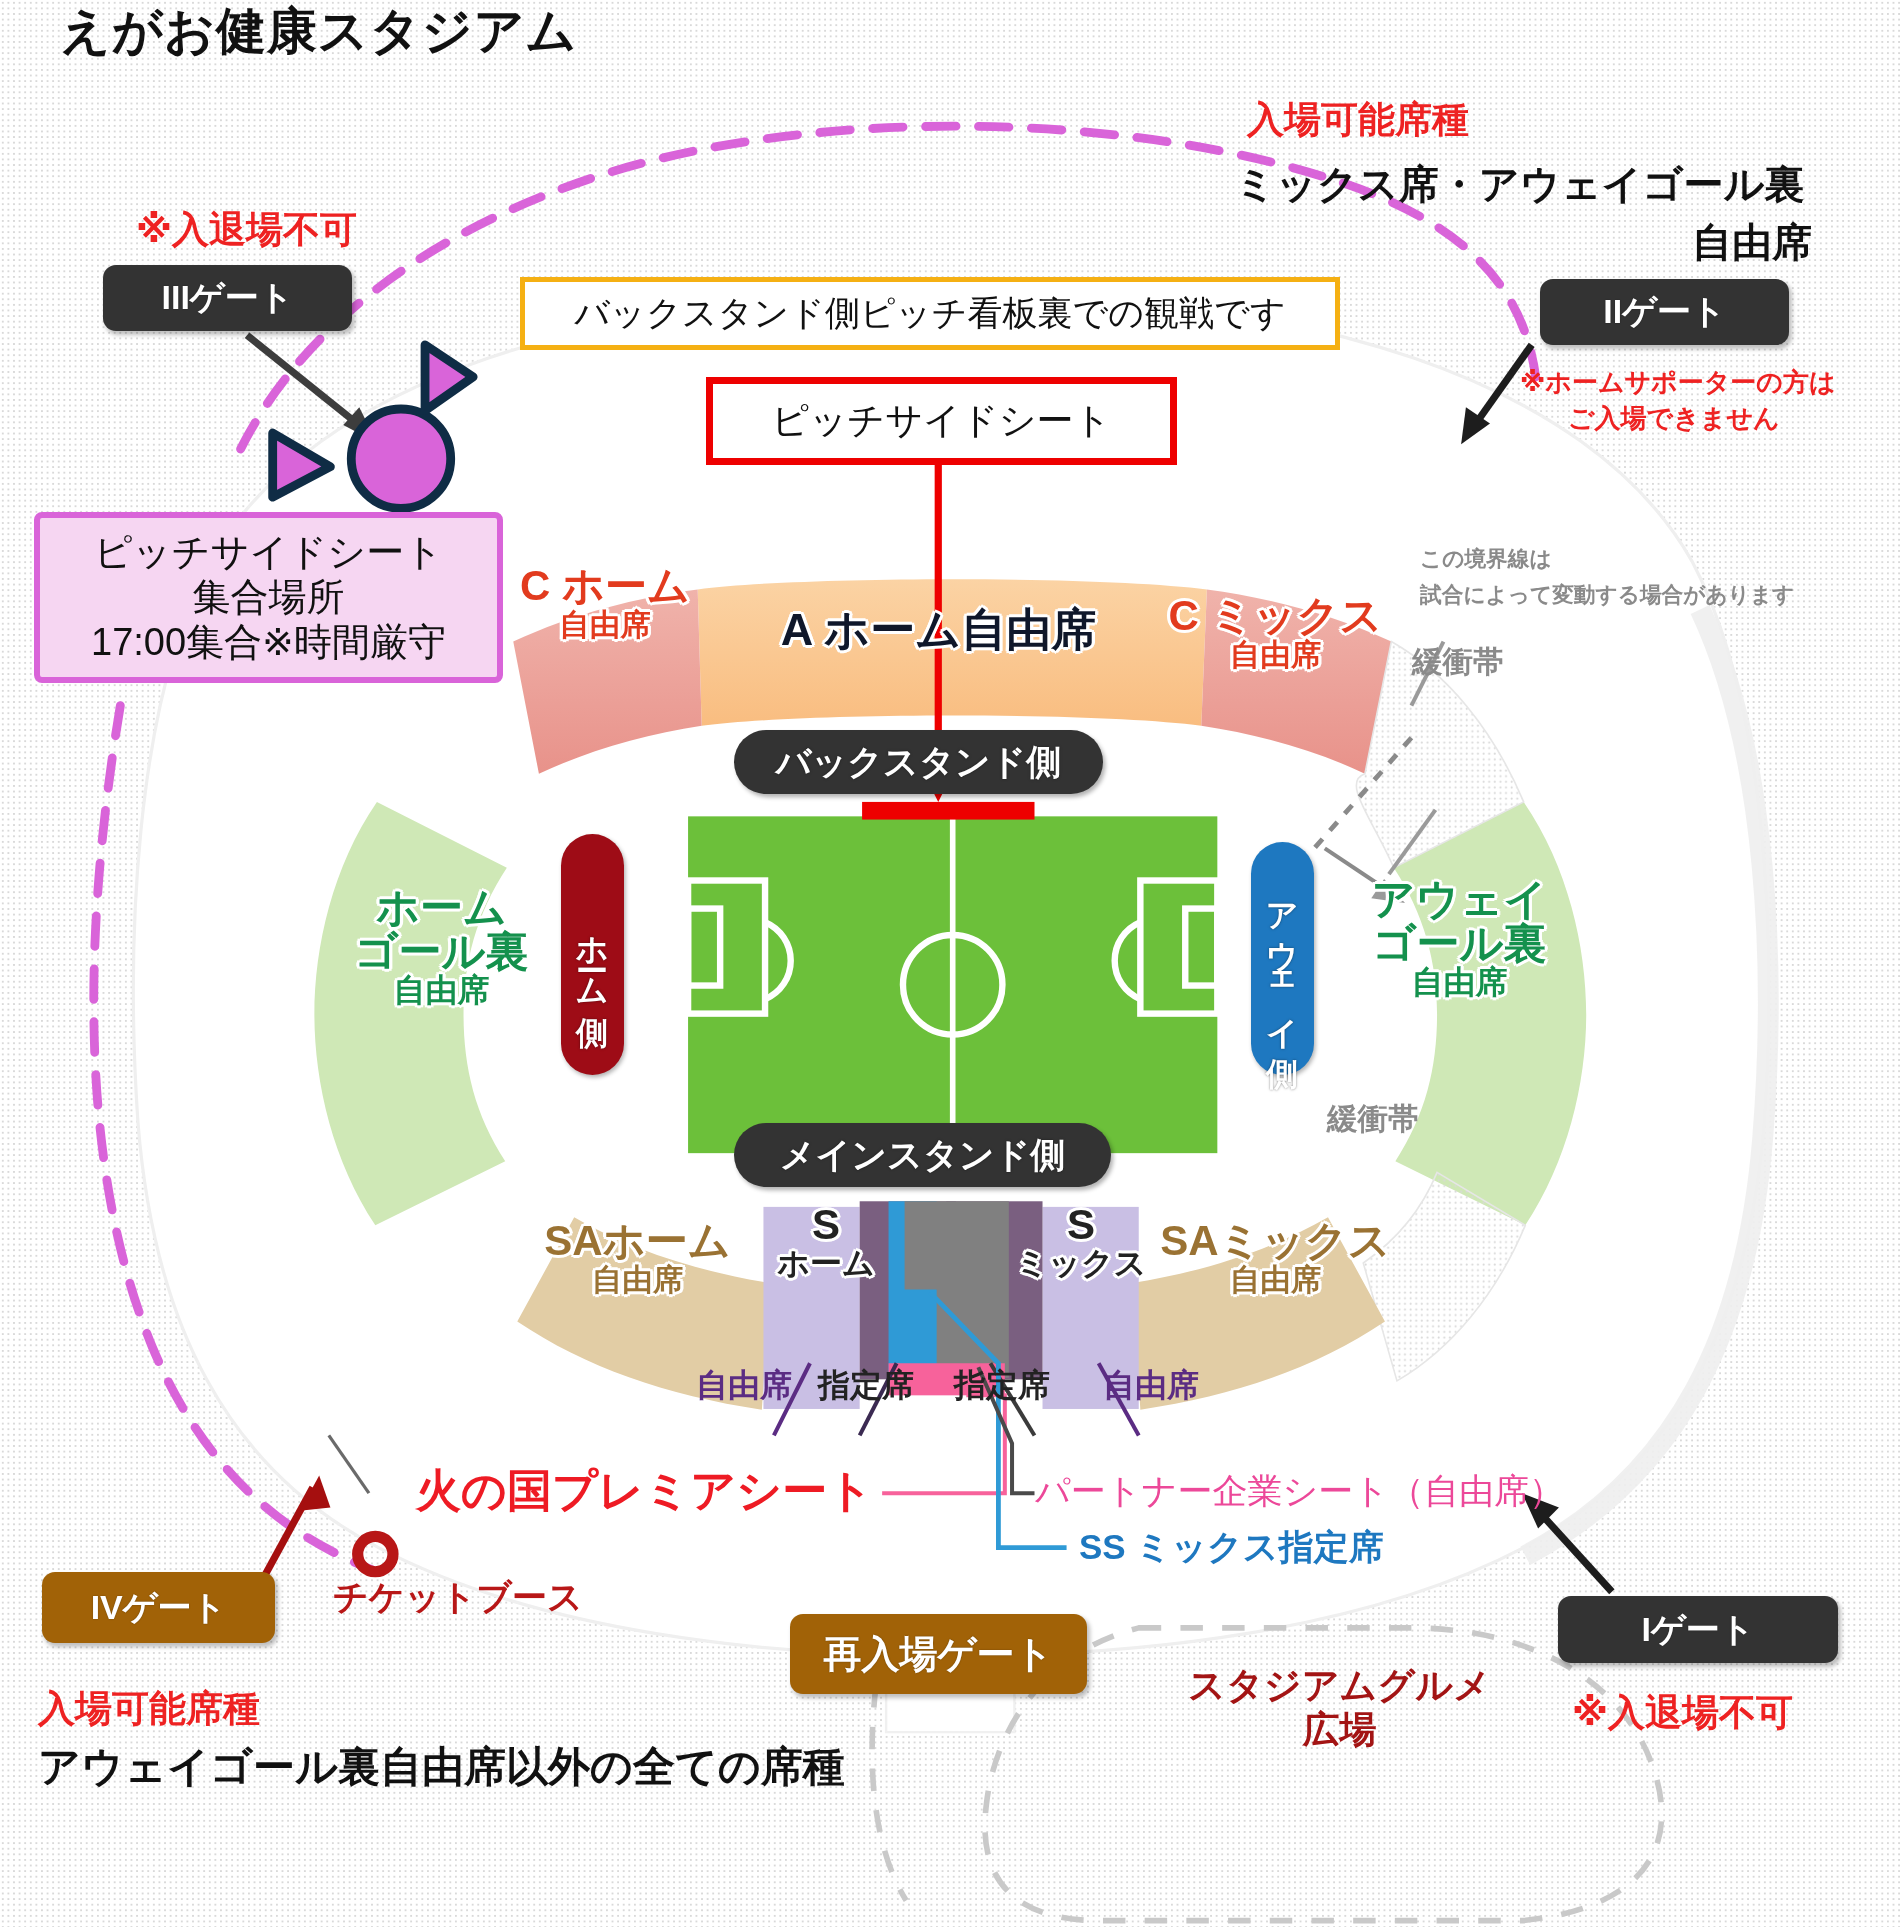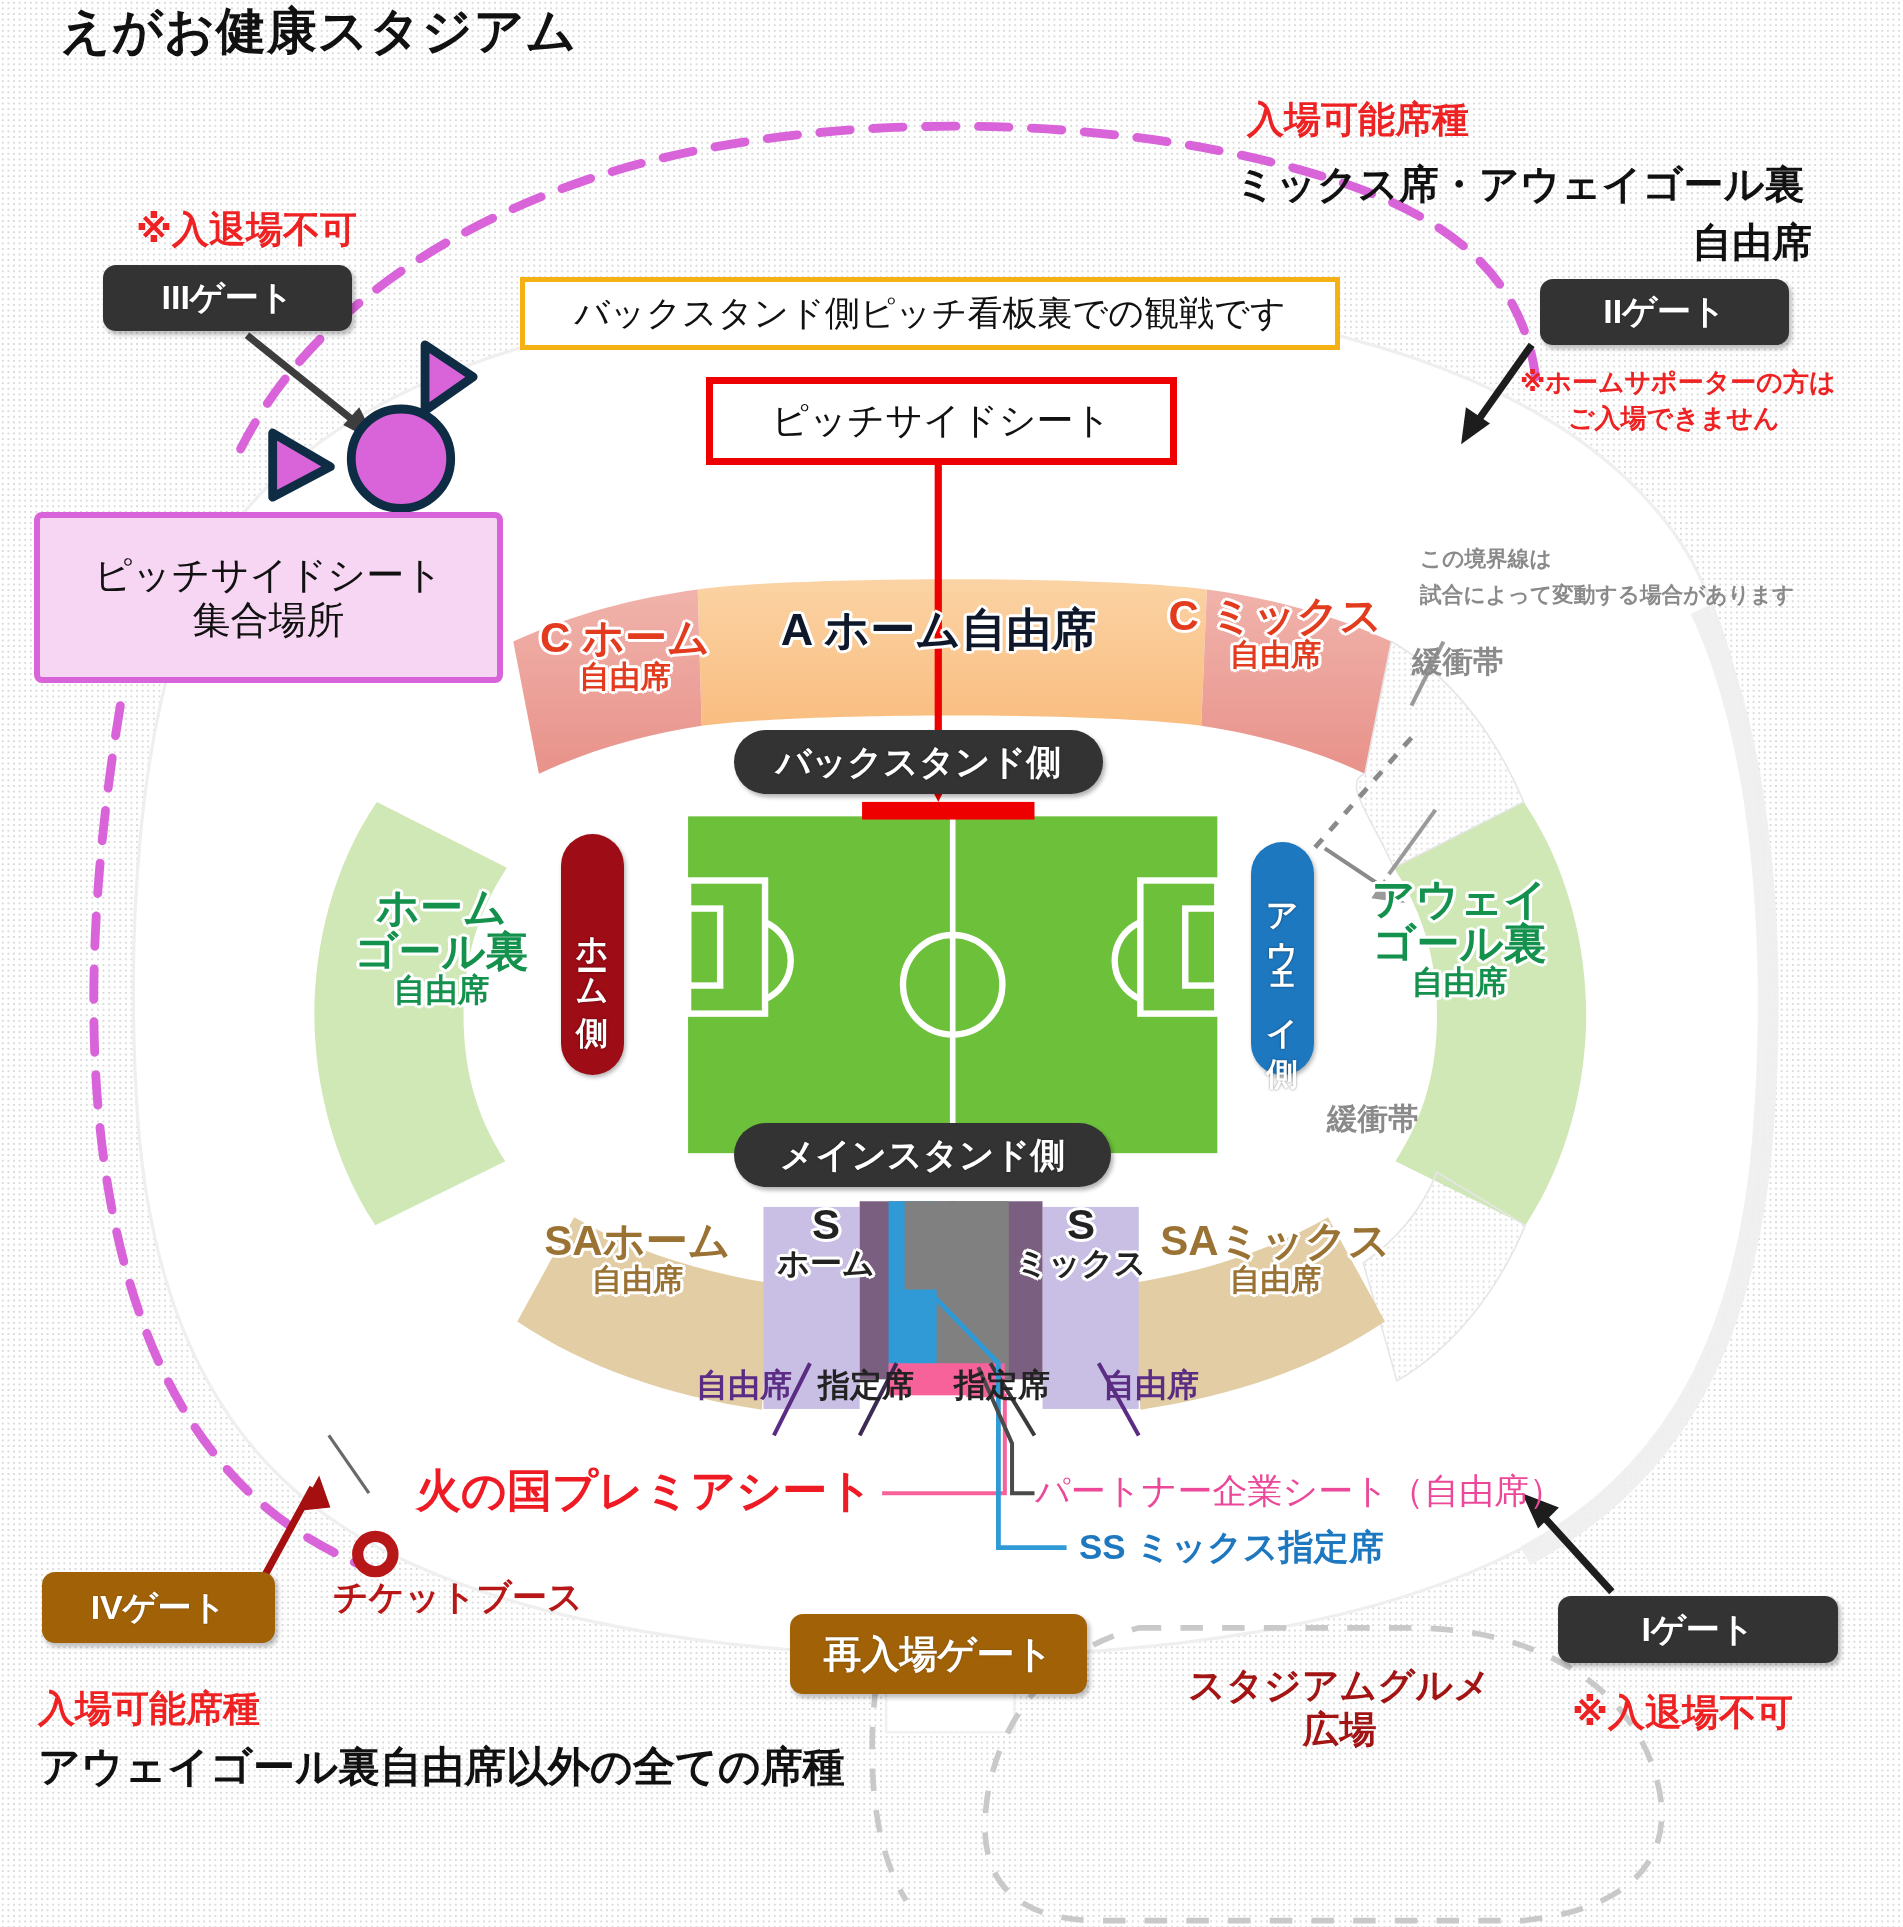--- a/index.html
+++ b/index.html
@@ -266,23 +266,24 @@
   <span>バックスタンド側ピッチ看板裏での観戦です</span>
 </div>
 
 <div class="abs" id="pitchside-callout">
   <span>ピッチサイドシート</span>
 </div>
 
 <div class="abs" id="meeting-box">
   <div>ピッチサイドシート</div>
   <div>集合場所</div>
-</div>
-
-<div class="abs zone-label c-red" style="left:513px;top:616px;width:184px;margin-left:20px;">
+  <div>17:00集合※時間厳守</div>
+</div>
+
+<div class="abs zone-label c-red" style="left:513px;top:564px;width:184px;">
   <span class="big" style="font-size:42px;">C ホーム</span>
   <span class="sub" style="font-size:30.5px;">自由席</span>
 </div>
 
 <div class="abs zone-label c-orange" style="left:714px;top:606px;width:449px;">
   <span class="big" style="font-size:45px;">A ホーム自由席</span>
 </div>
 
 <div class="abs zone-label c-red" style="left:1167px;top:594px;width:217px;">
   <span class="big" style="font-size:42px;">C ミックス</span>

